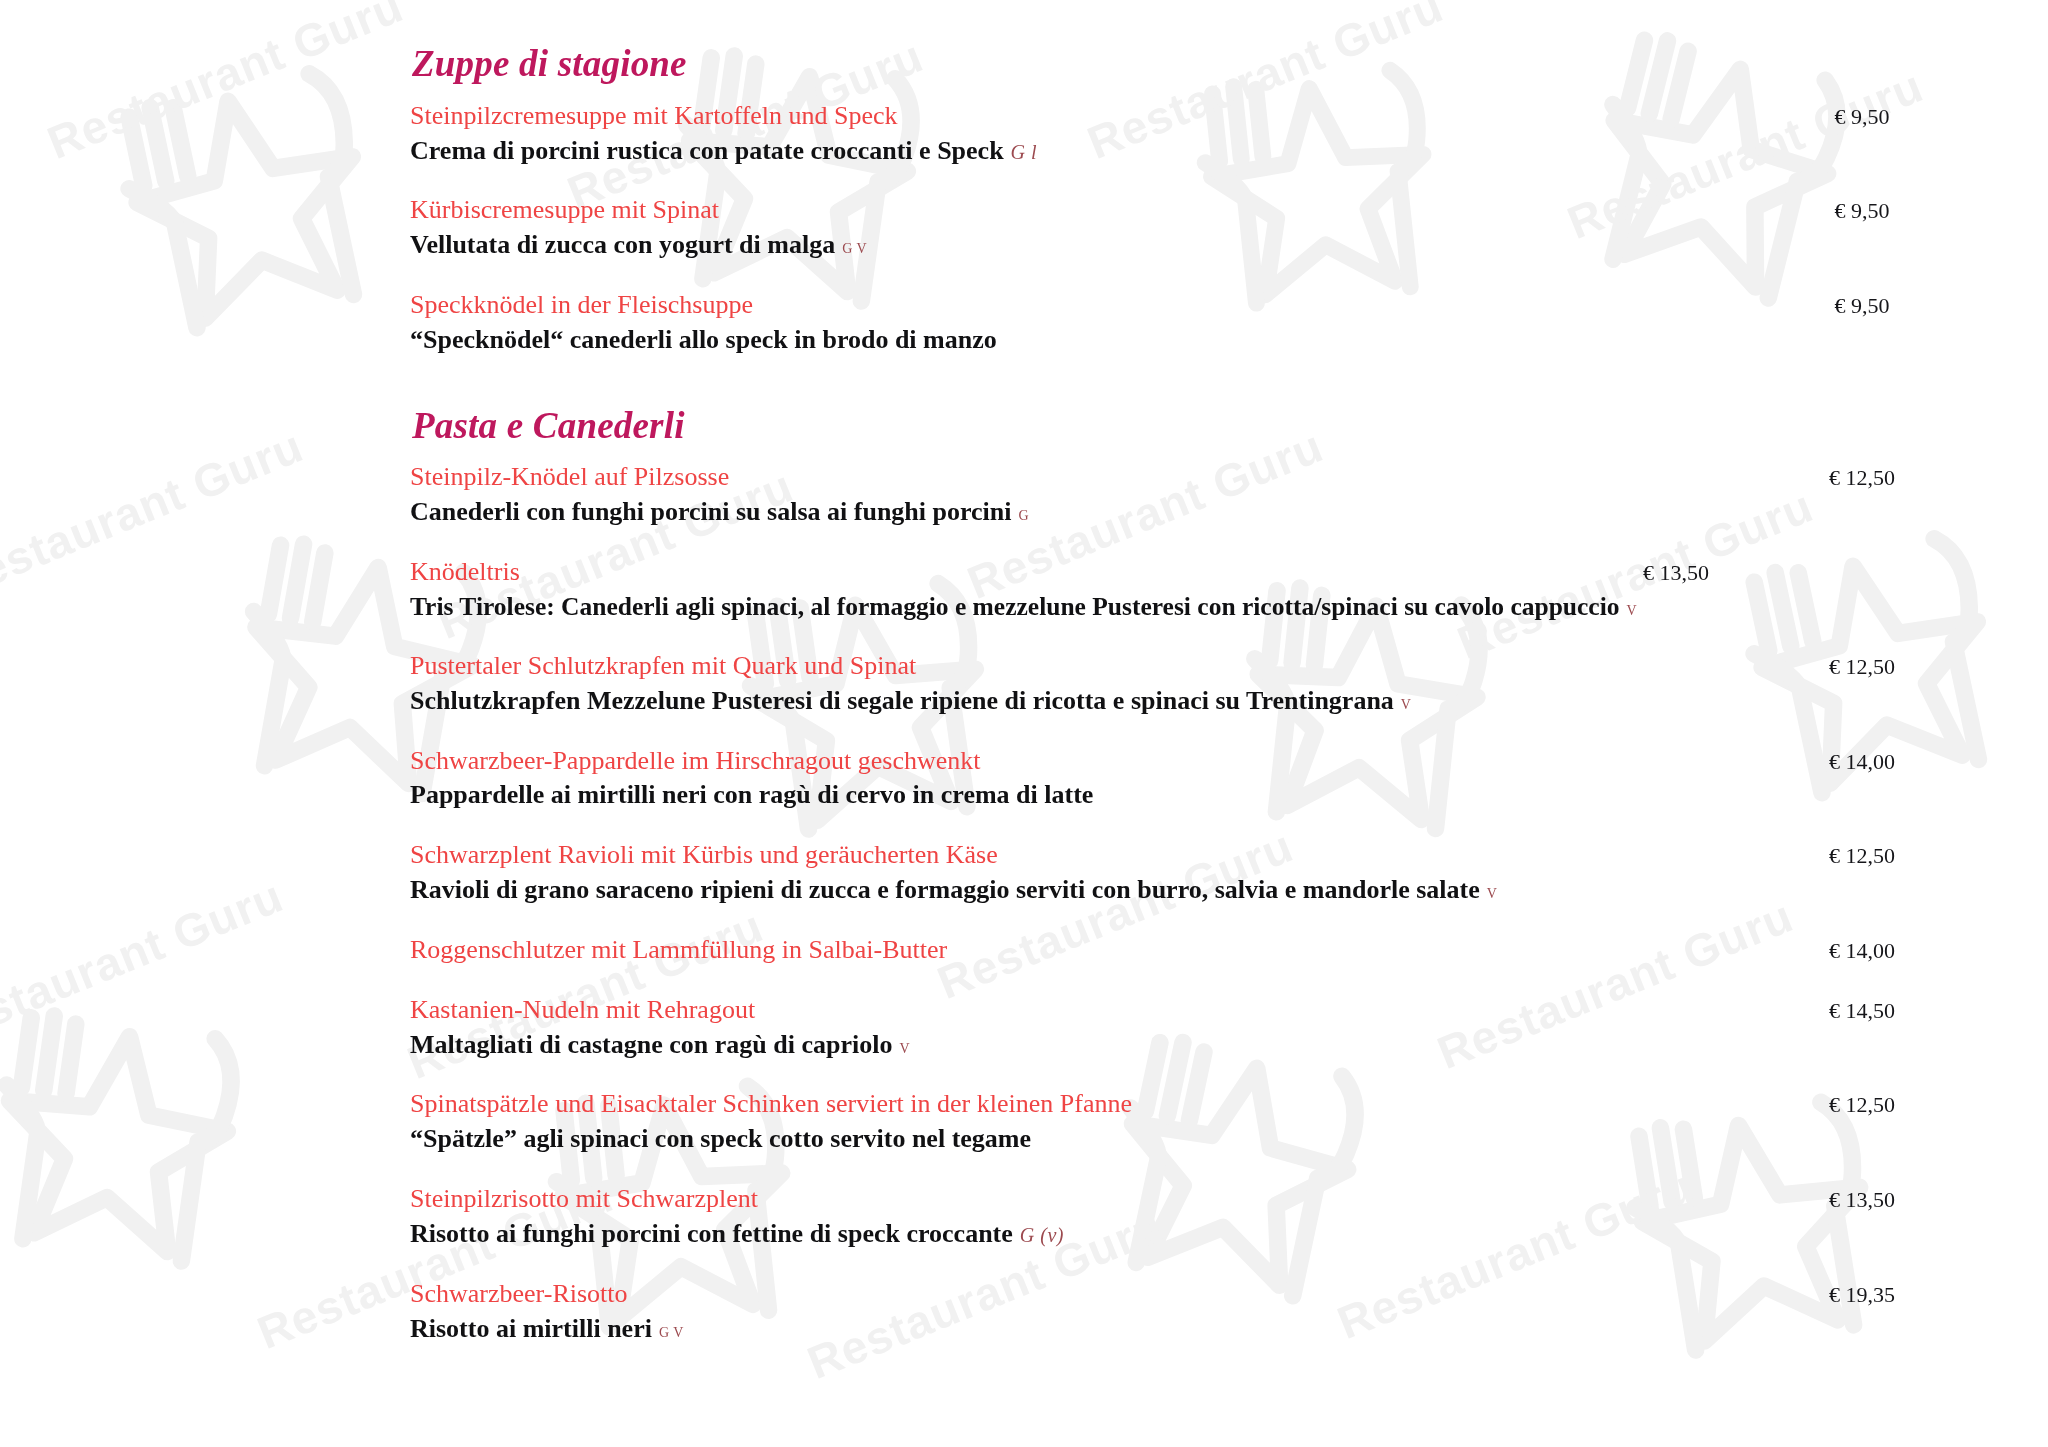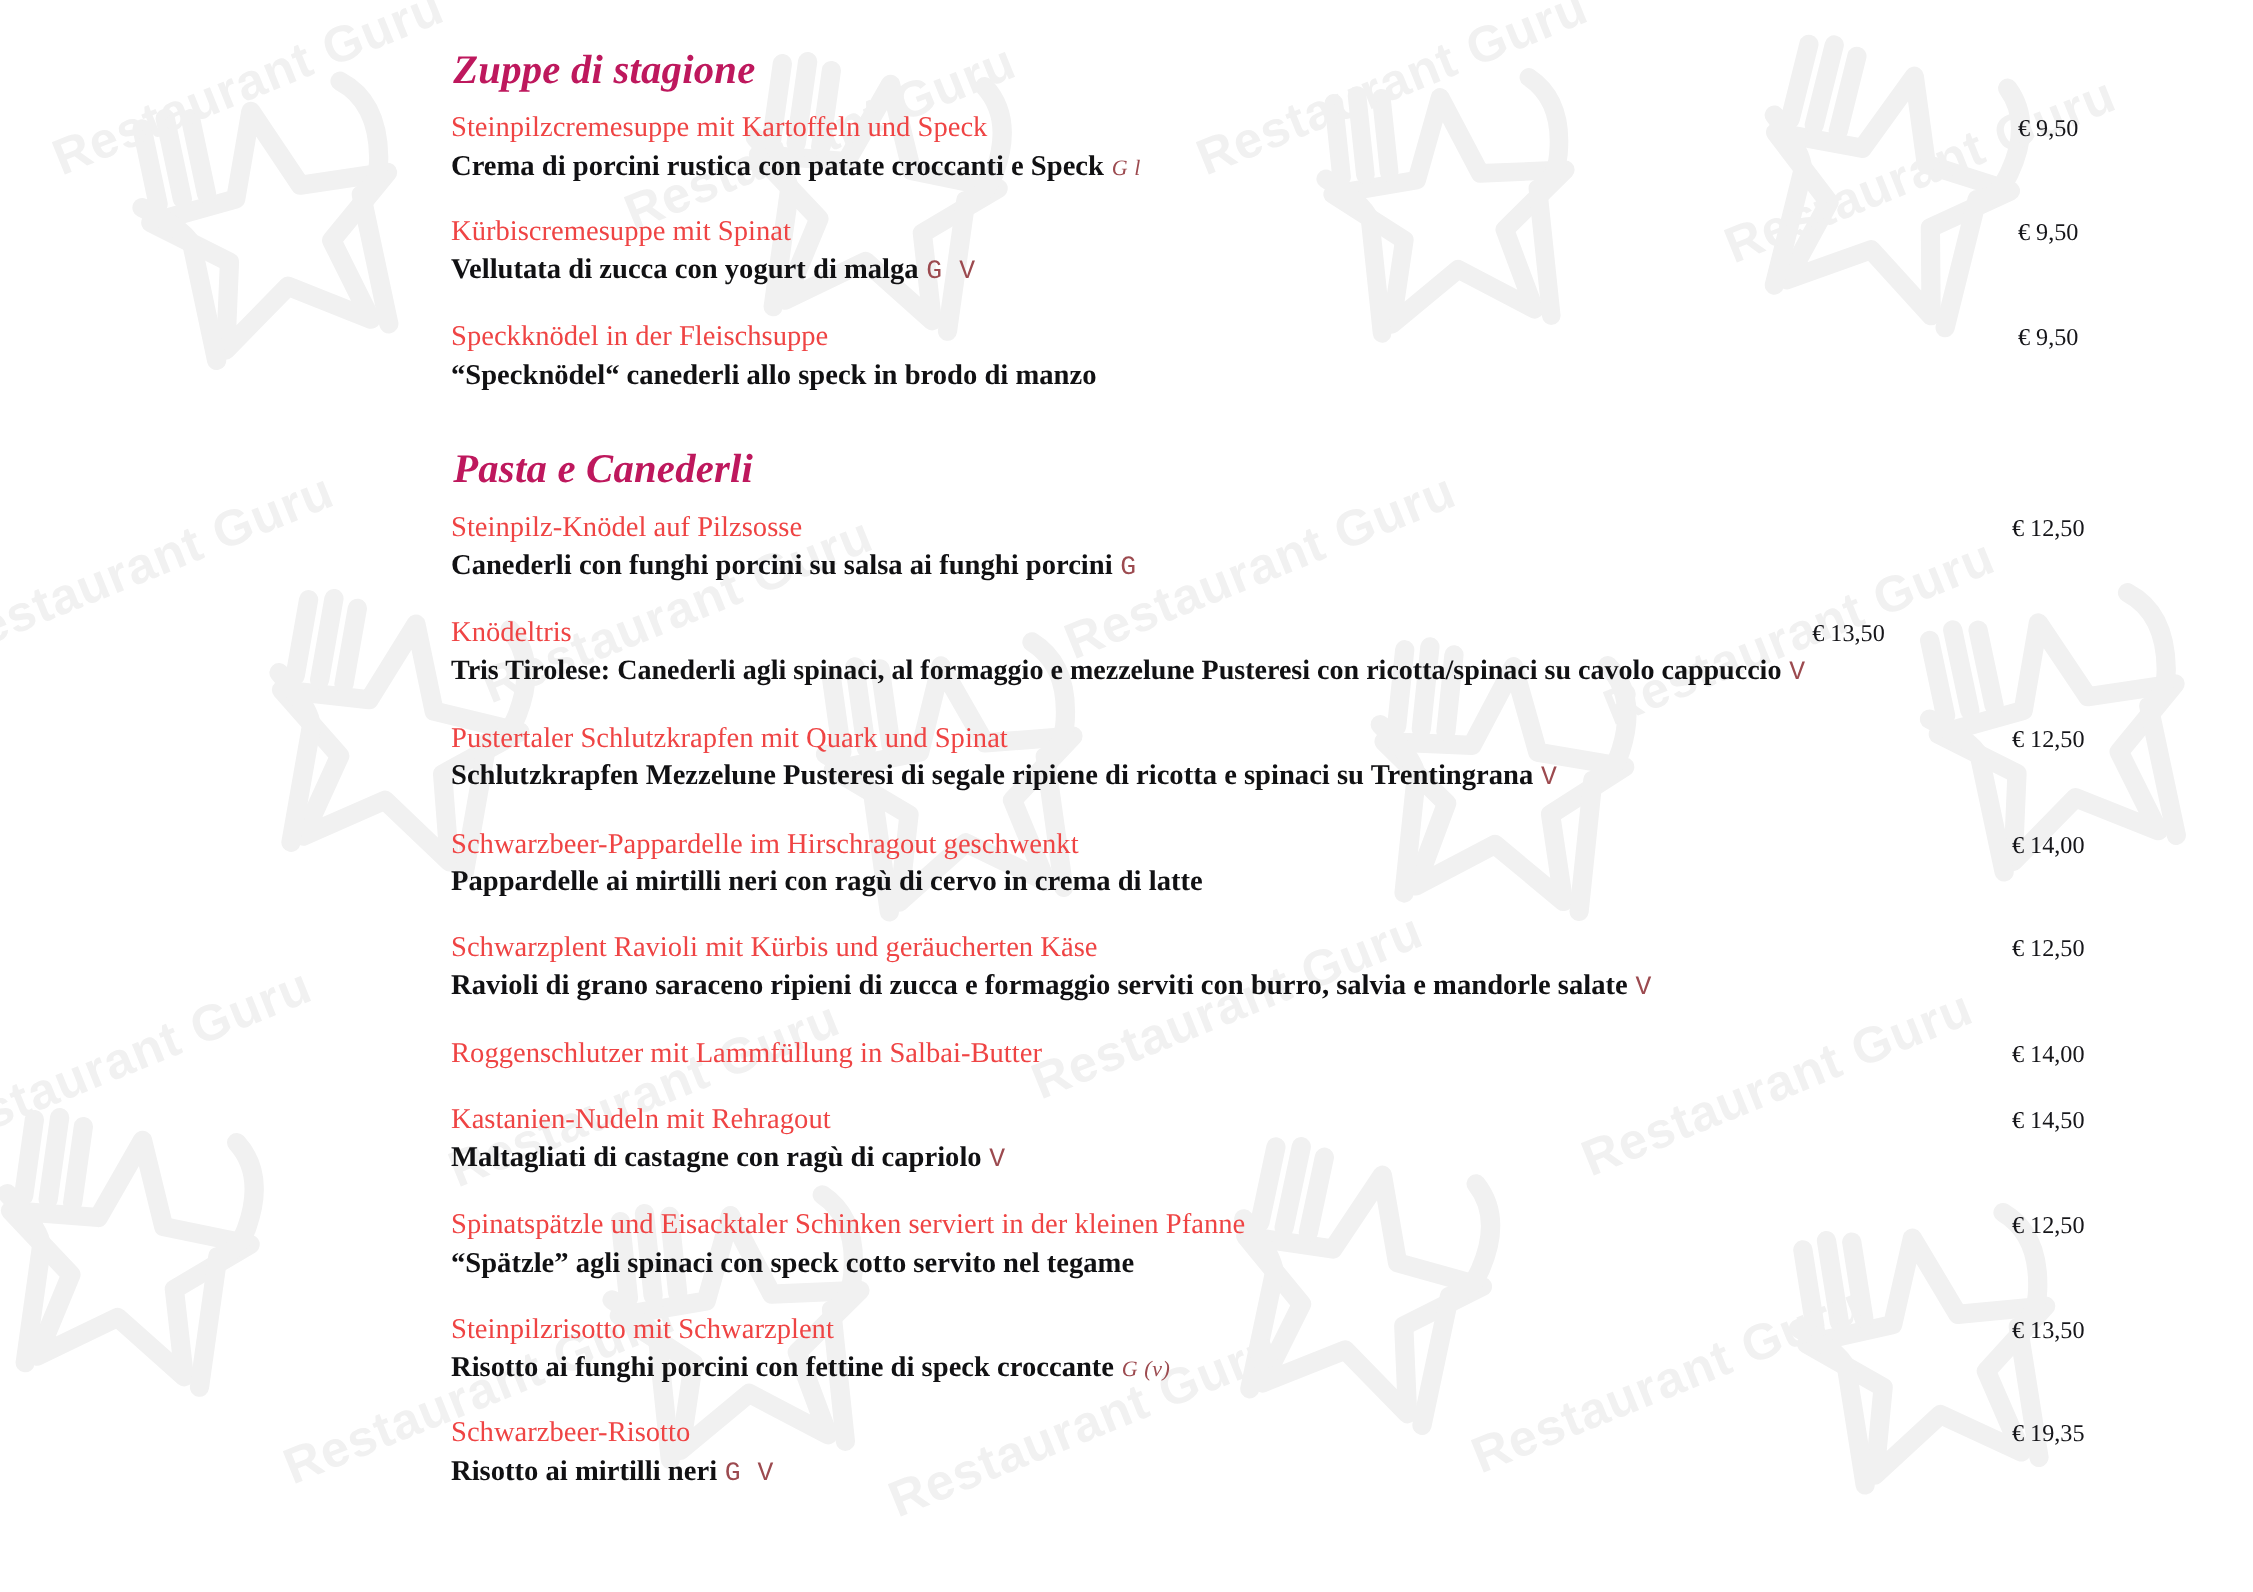--- a/index.html
+++ b/index.html
@@ -105,22 +105,21 @@
     font-weight: 400;
     font-style: italic;
     color: #9c4a4f;
     letter-spacing: 0.5px;
     margin-left: 7px;
     white-space: nowrap;
   }
   .allergens.caps {
     font-style: normal;
     font-variant: small-caps;
-    font-size: 24px;
-    font-family: Liberation Mono, monospace;
+    font-size: 14px;
   }
 
   .price {
     flex: 0 0 auto;
     width: 180px;
     text-align: center;
     font-size: 22px;
     font-weight: 400;
     color: #16161a;
     white-space: nowrap;

